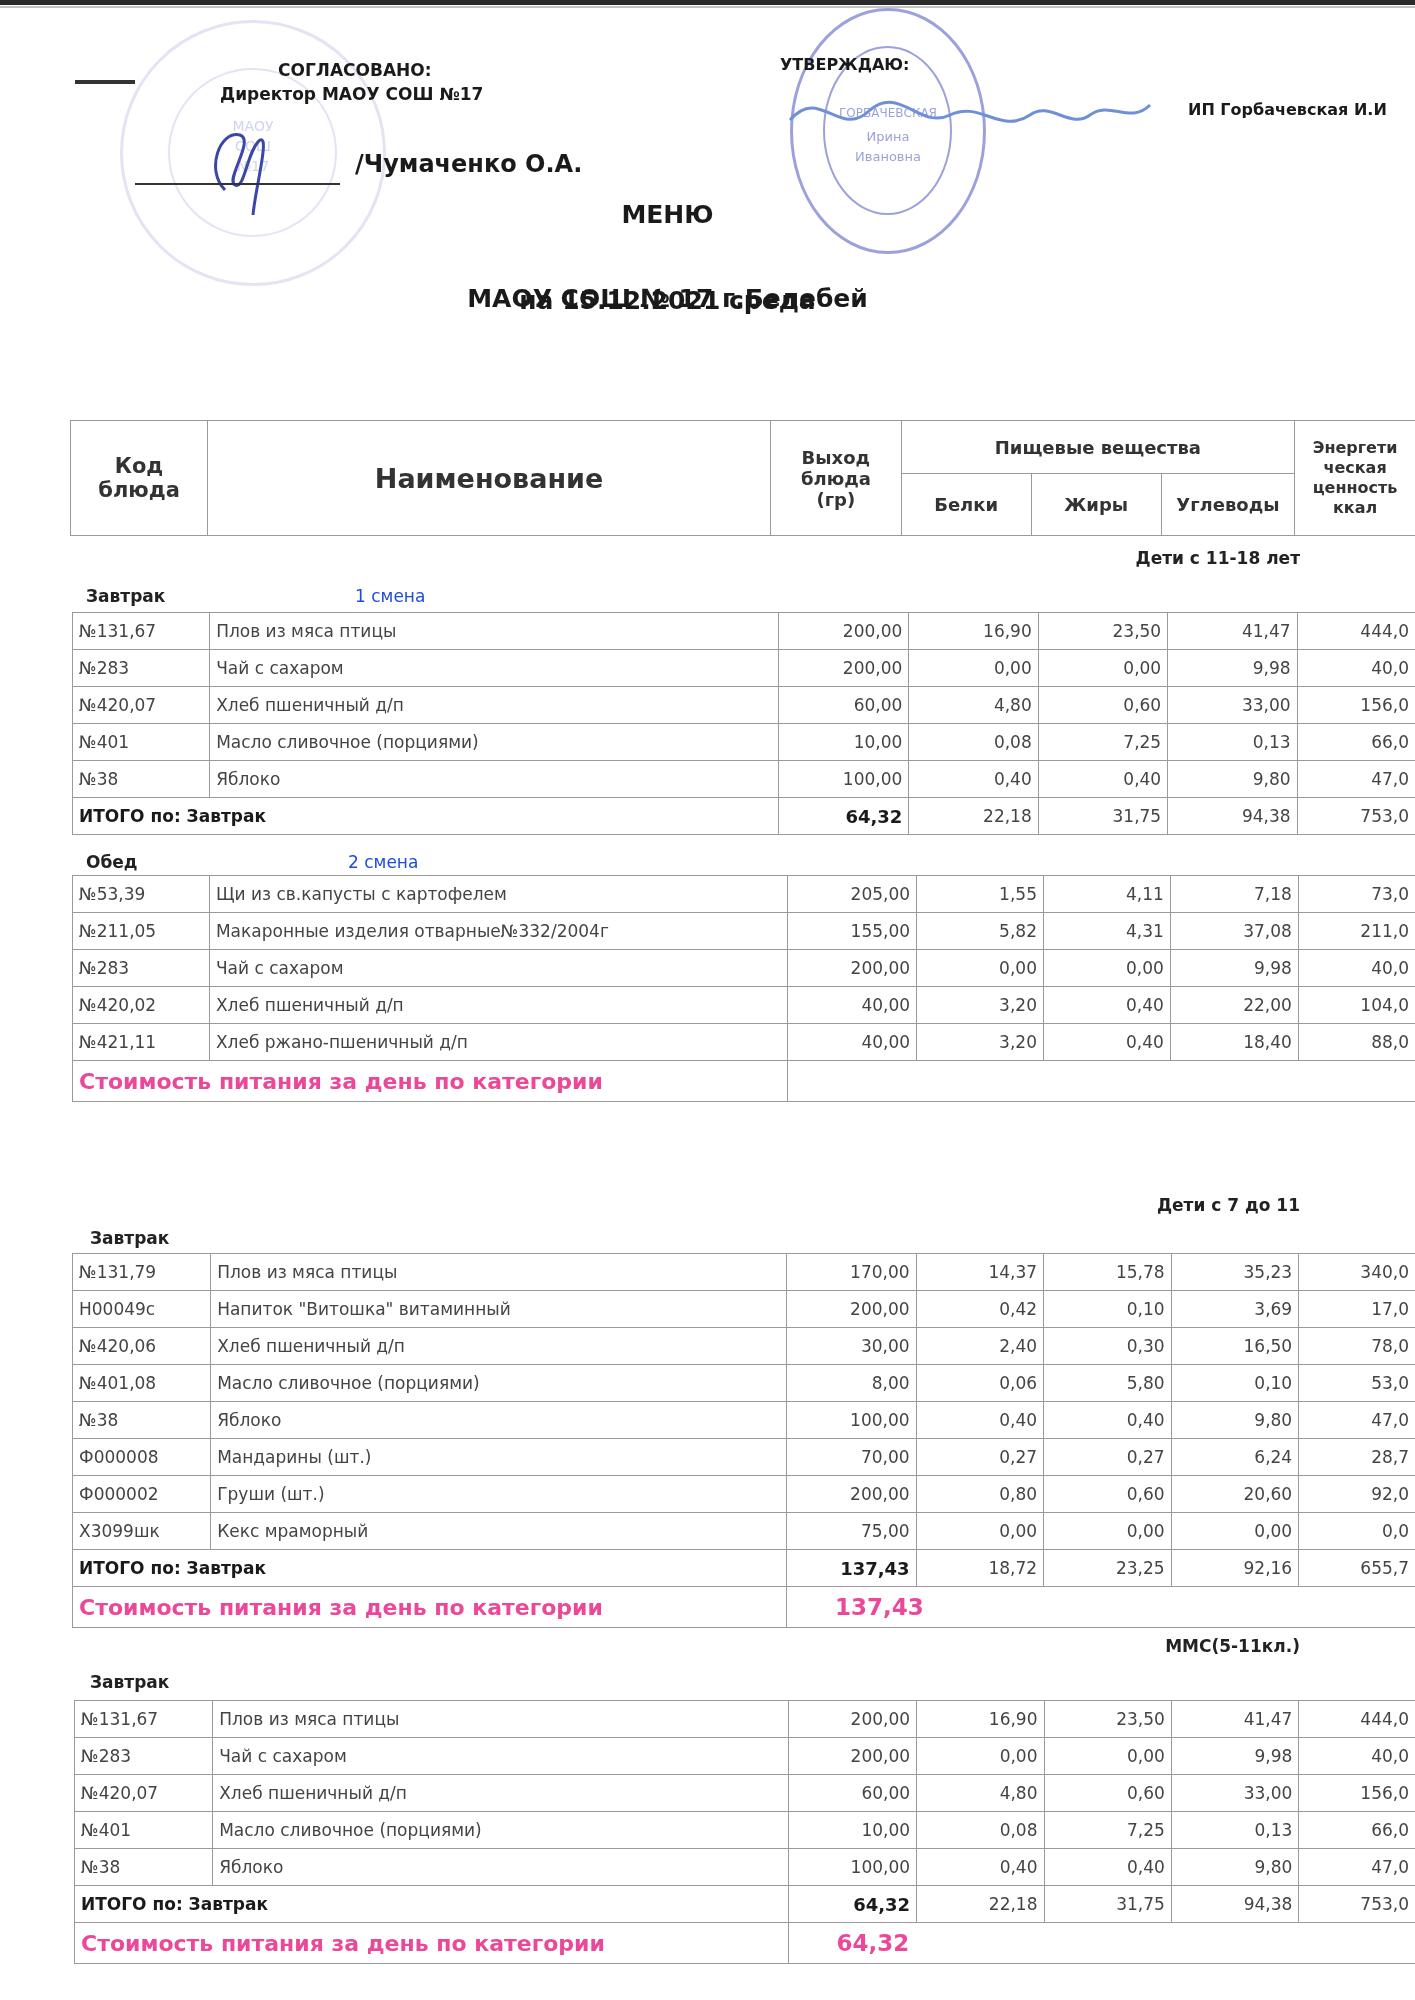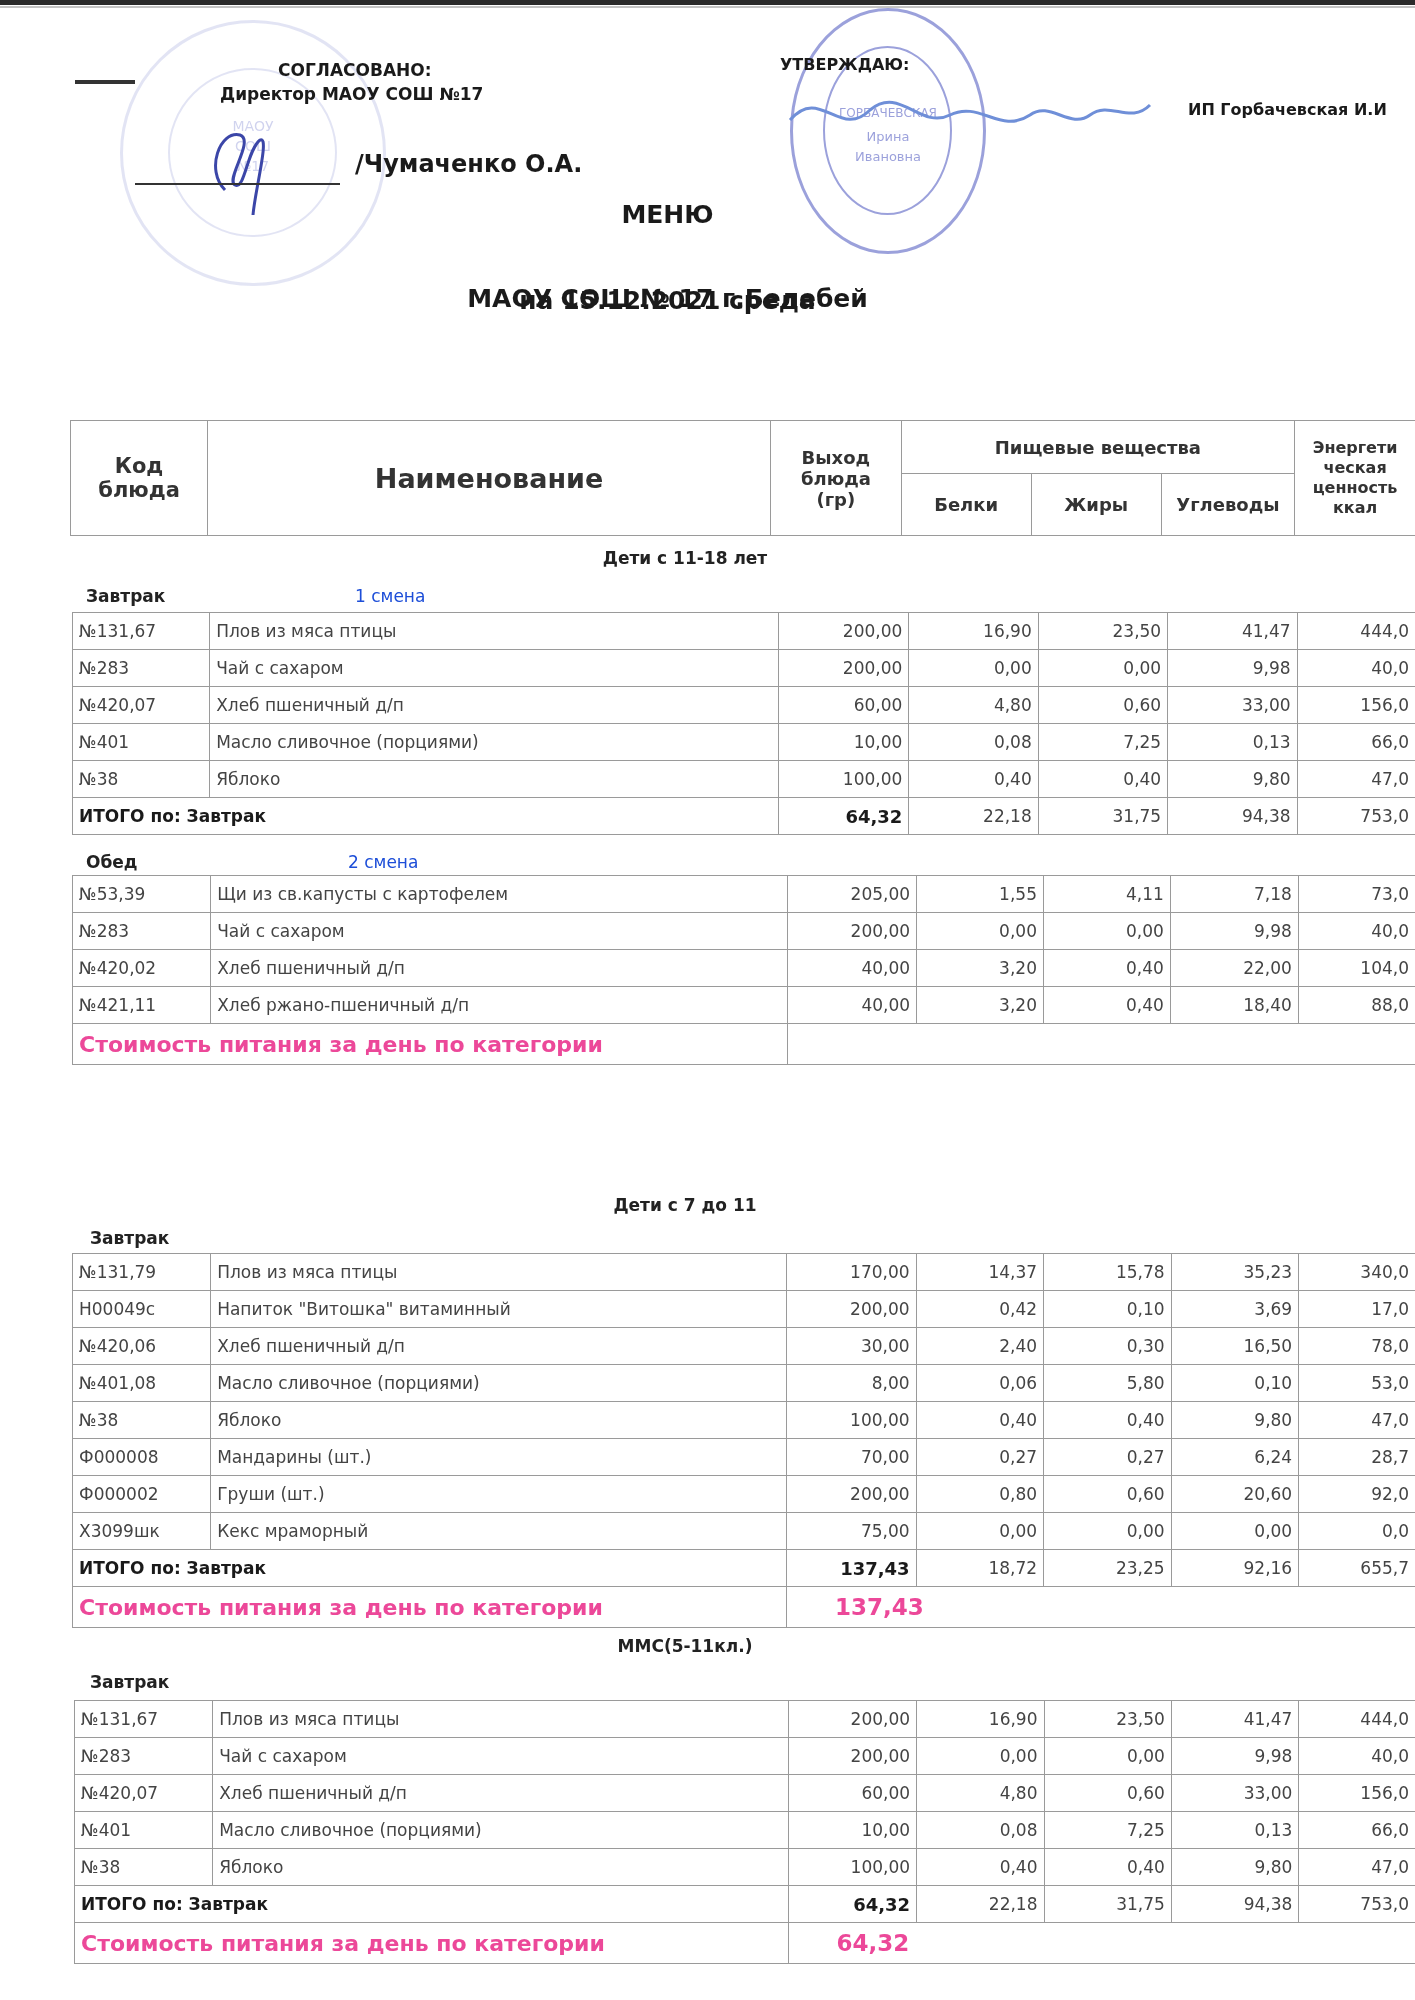--- a/index.html
+++ b/index.html
@@ -42,21 +42,21 @@
   table.grid tr.total td.yield { font-weight: bold; color: #1a1a1a; font-size: 18px; }
   table.grid tr.cost td { font-size: 22px; font-weight: bold; color: #ec4899; height: 40px; }
   table.grid tr.cost td.cost-val { text-align: left; padding-left: 48px; font-size: 23px; }
 
   .col-code { width: 128px; } .col-name { width: 580px; } .col-yield { width: 122px; }
   .col-b { width: 122px; } .col-j { width: 122px; } .col-u { width: 122px; } .col-e { width: 110px; }
 
   table.head td { border: 1px solid #9a9a9a; text-align: center; font-weight: bold; font-size: 18px; color: #333; }
   table.head td.e { border-right: none; font-size: 16px; line-height: 1.25; }
 
-  .section-title { position: absolute; left: 0; width: 1335px; text-align: center; font-weight: bold; font-size: 17px; color: #222; }
+  .section-title { position: absolute; left: 0; width: 1335px; text-align: right; font-weight: bold; font-size: 17px; color: #222; }
   .meal-label { position: absolute; font-weight: bold; font-size: 17px; color: #222; }
   .shift-label { position: absolute; font-weight: normal; font-size: 17px; color: #1d4ed8; }
 </style>
 </head>
 <body>
 
 <div class="topline"></div>
 <div class="topline2"></div>
 
 <div class="stamp stamp-left">
@@ -179,20 +179,29 @@
       <tr>
         <td class="code col-code">№53,39</td>
         <td class="name col-name">Щи из св.капусты с картофелем</td>
         <td class="num col-yield">205,00</td>
         <td class="num col-b">1,55</td>
         <td class="num col-j">4,11</td>
         <td class="num col-u">7,18</td>
         <td class="num col-e e">73,0</td>
       </tr>
       <tr>
+        <td class="code col-code">№211,05</td>
+        <td class="name col-name">Макаронные изделия отварные№332/2004г</td>
+        <td class="num col-yield">155,00</td>
+        <td class="num col-b">5,82</td>
+        <td class="num col-j">4,31</td>
+        <td class="num col-u">37,08</td>
+        <td class="num col-e e">211,0</td>
+      </tr>
+      <tr>
         <td class="code col-code">№283</td>
         <td class="name col-name">Чай с сахаром</td>
         <td class="num col-yield">200,00</td>
         <td class="num col-b">0,00</td>
         <td class="num col-j">0,00</td>
         <td class="num col-u">9,98</td>
         <td class="num col-e e">40,0</td>
       </tr>
       <tr>
         <td class="code col-code">№420,02</td>

